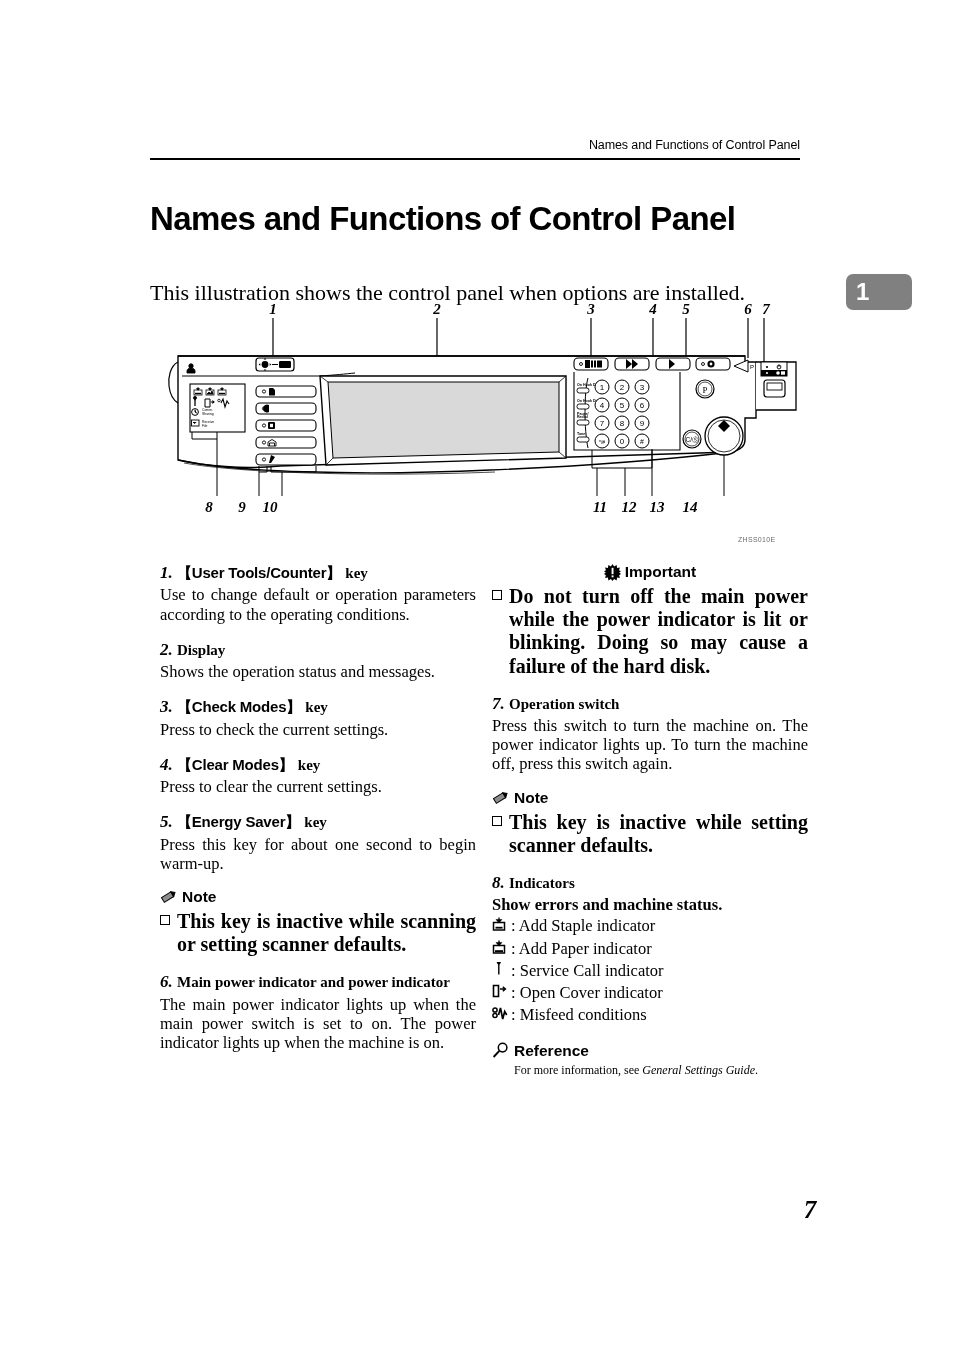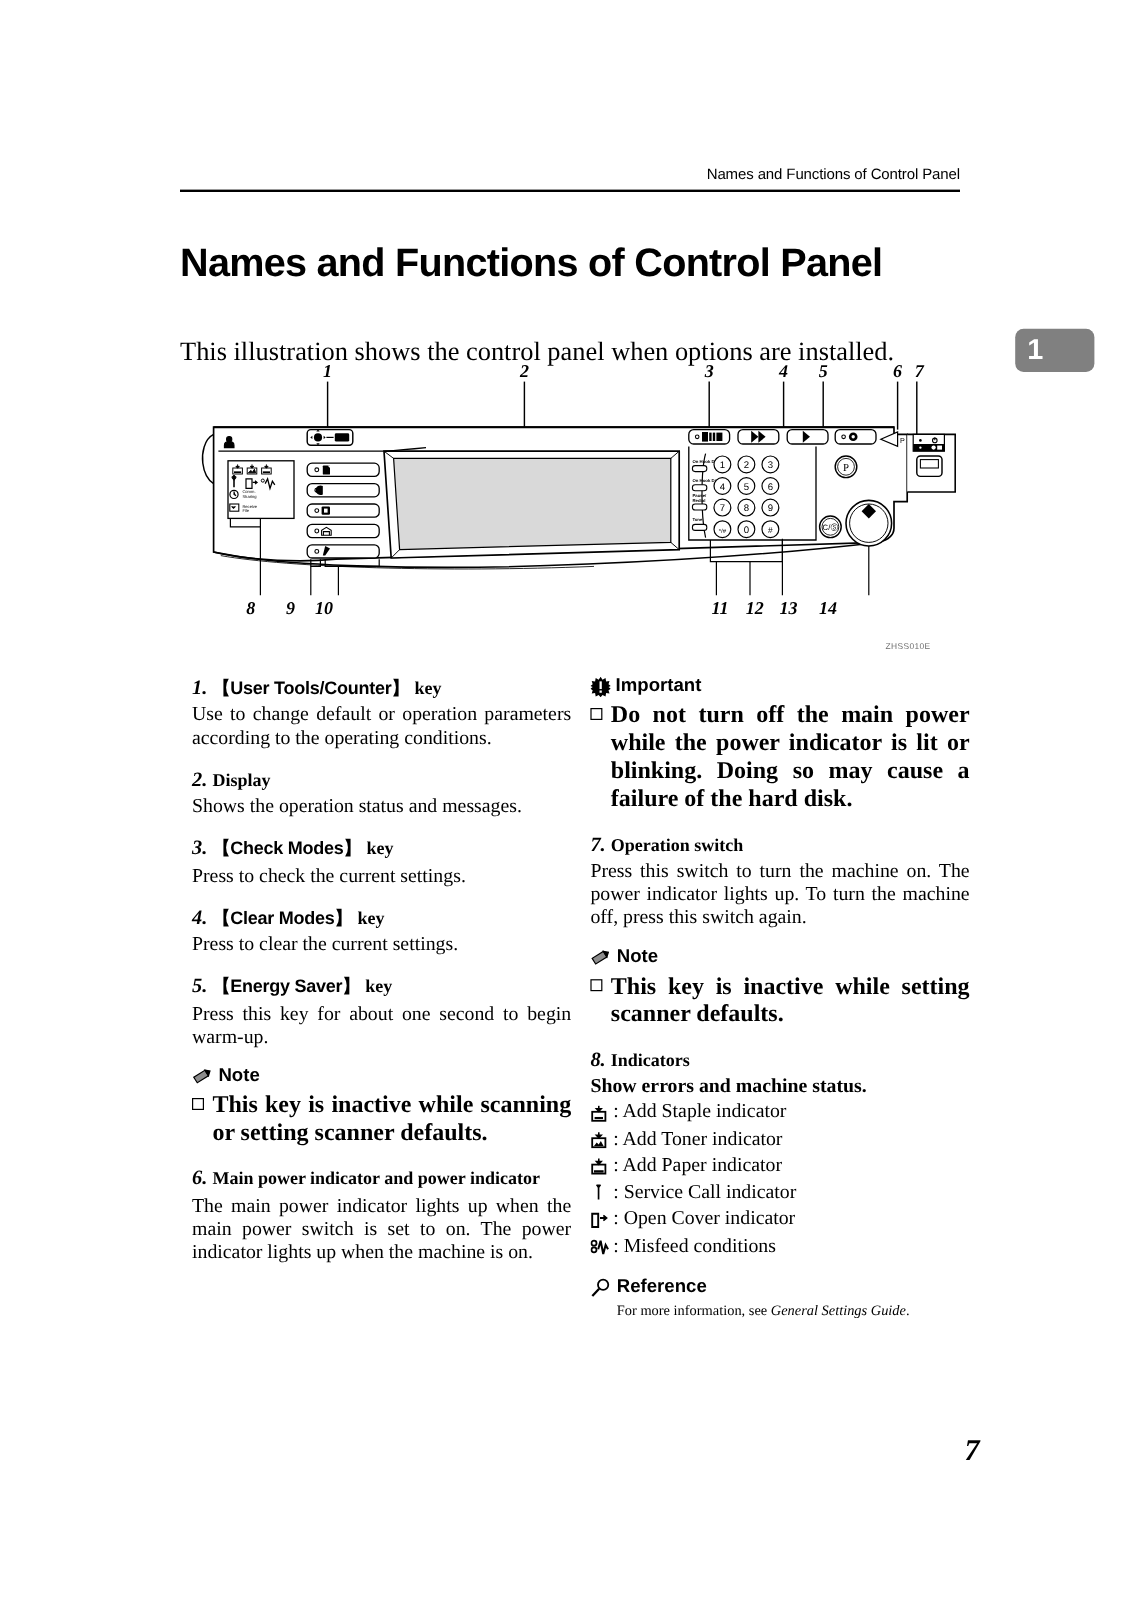--- a/index.html
+++ b/index.html
@@ -138,21 +138,21 @@
   
   .callout-head {
     display: flex;
     align-items: center;
     gap: 4px;
     margin: 15px 0 4px 0;
     font-family: "Liberation Sans", sans-serif;
     font-weight: bold;
     font-size: 15.5px;
   }
-  .callout-head.tight { margin-top: 0; }
+  .callout-head.tight { margin-top: 0; justify-content: center; }
 
   .bullet-row {
     display: flex;
     margin: 0 0 3px 0;
     font-size: 20px;
     line-height: 1.16;
     font-weight: bold;
   }
   .bullet-row .sq {
     flex: 0 0 auto;
@@ -175,21 +175,21 @@
   .ref-body {
     margin: 2px 0 0 22px;
     font-size: 12px;
     line-height: 1.16;
   }
   .ref-body i { font-style: italic; }
 
   
   .ind-row {
     display: flex;
-    align-items: center;
+    align-items: flex-start;
     font-size: 16.5px;
     line-height: 1.35;
   }
   .ind-row .gl {
     flex: 0 0 auto;
     width: 19px;
     height: 16px;
     position: relative;
     top: 2px;
   }
@@ -608,30 +608,20 @@
     <span class="gl">
       <svg width="15" height="15" viewBox="0 0 15 15">
         <rect x="1.5" y="5.5" width="11" height="7.5" fill="none" stroke="#000" stroke-width="1.5"></rect>
         <path d="M7,0.5 l0,4 M5,3 l2,2.2 2,-2.2 z" fill="#000" stroke="#000" stroke-width="1.3"></path>
         <rect x="3.5" y="9.8" width="7" height="1.8" fill="#000"></rect>
       </svg>
     </span>
     <span>: Add Staple indicator</span>
   </div>
 
-  <div class="ind-row">
-    <span class="gl">
-      <svg width="15" height="15" viewBox="0 0 15 15">
-        <rect x="1.5" y="5.5" width="11" height="7.5" fill="none" stroke="#000" stroke-width="1.5"></rect>
-        <path d="M7,0.5 l0,4 M5,3 l2,2.2 2,-2.2 z" fill="#000" stroke="#000" stroke-width="1.3"></path>
-        <path d="M3,12 l2.3,-3 1.6,1.8 1.8,-3 2.3,4.2 z" fill="#000"></path>
-      </svg>
-    </span>
-    <span>: Add Toner indicator</span>
-  </div>
 
   <div class="ind-row">
     <span class="gl">
       <svg width="15" height="15" viewBox="0 0 15 15">
         <rect x="1.5" y="5.5" width="11" height="7.5" fill="none" stroke="#000" stroke-width="1.5"></rect>
         <path d="M7,0.5 l0,4 M5,3 l2,2.2 2,-2.2 z" fill="#000" stroke="#000" stroke-width="1.3"></path>
         <rect x="3" y="10.2" width="8" height="2" fill="#000"></rect>
       </svg>
     </span>
     <span>: Add Paper indicator</span>

